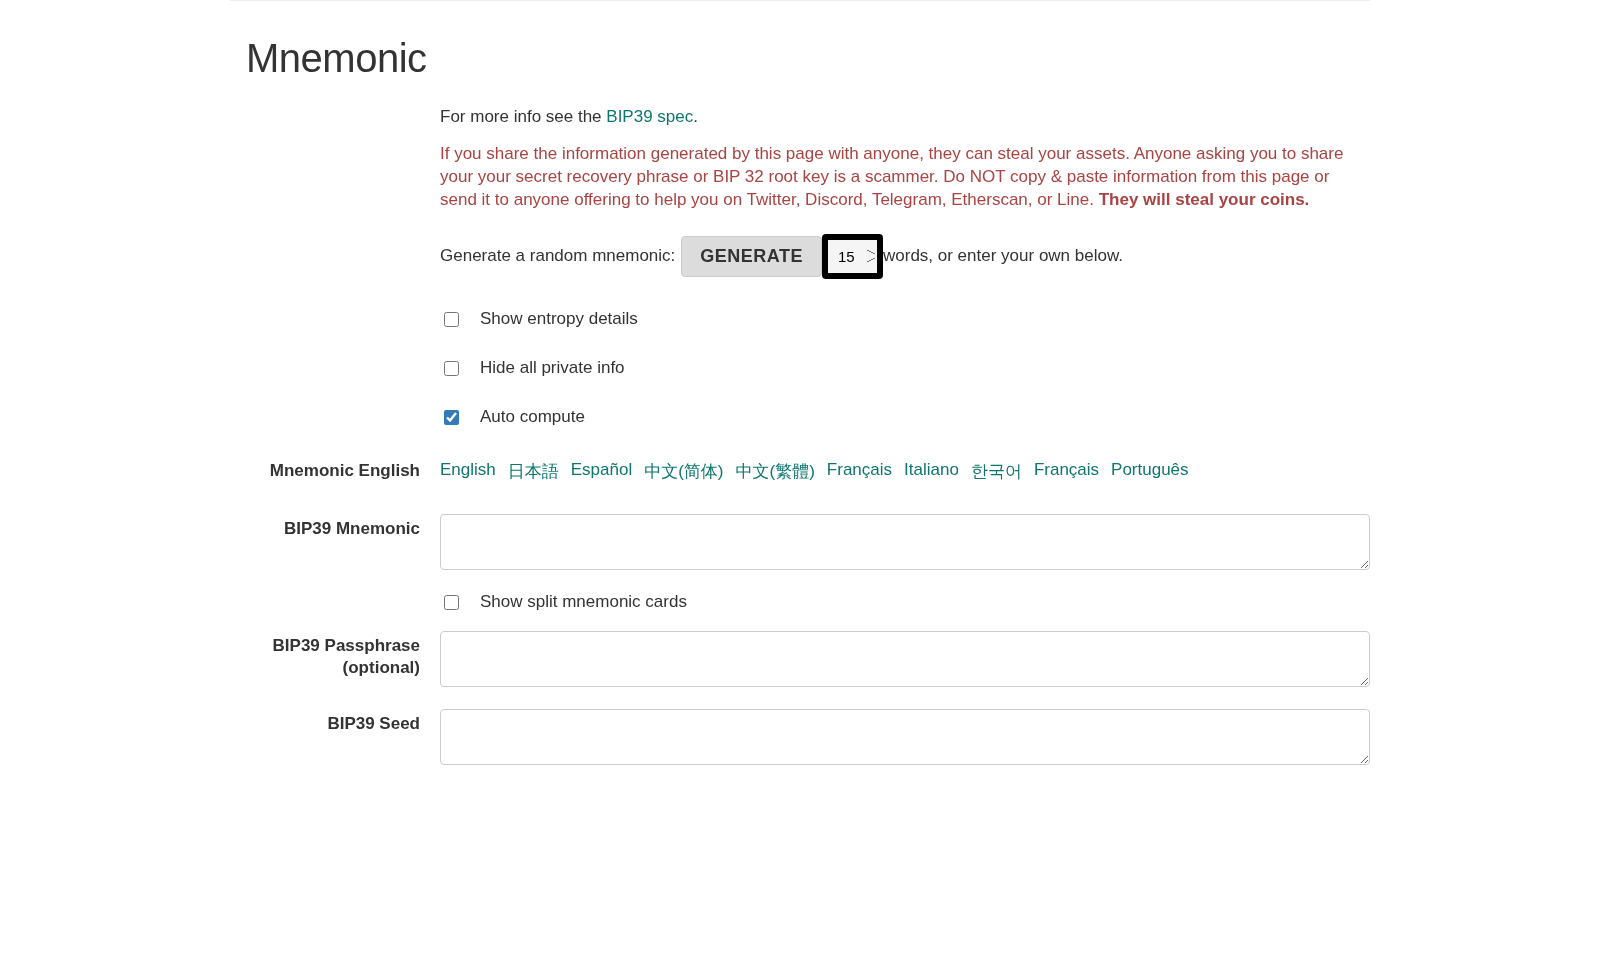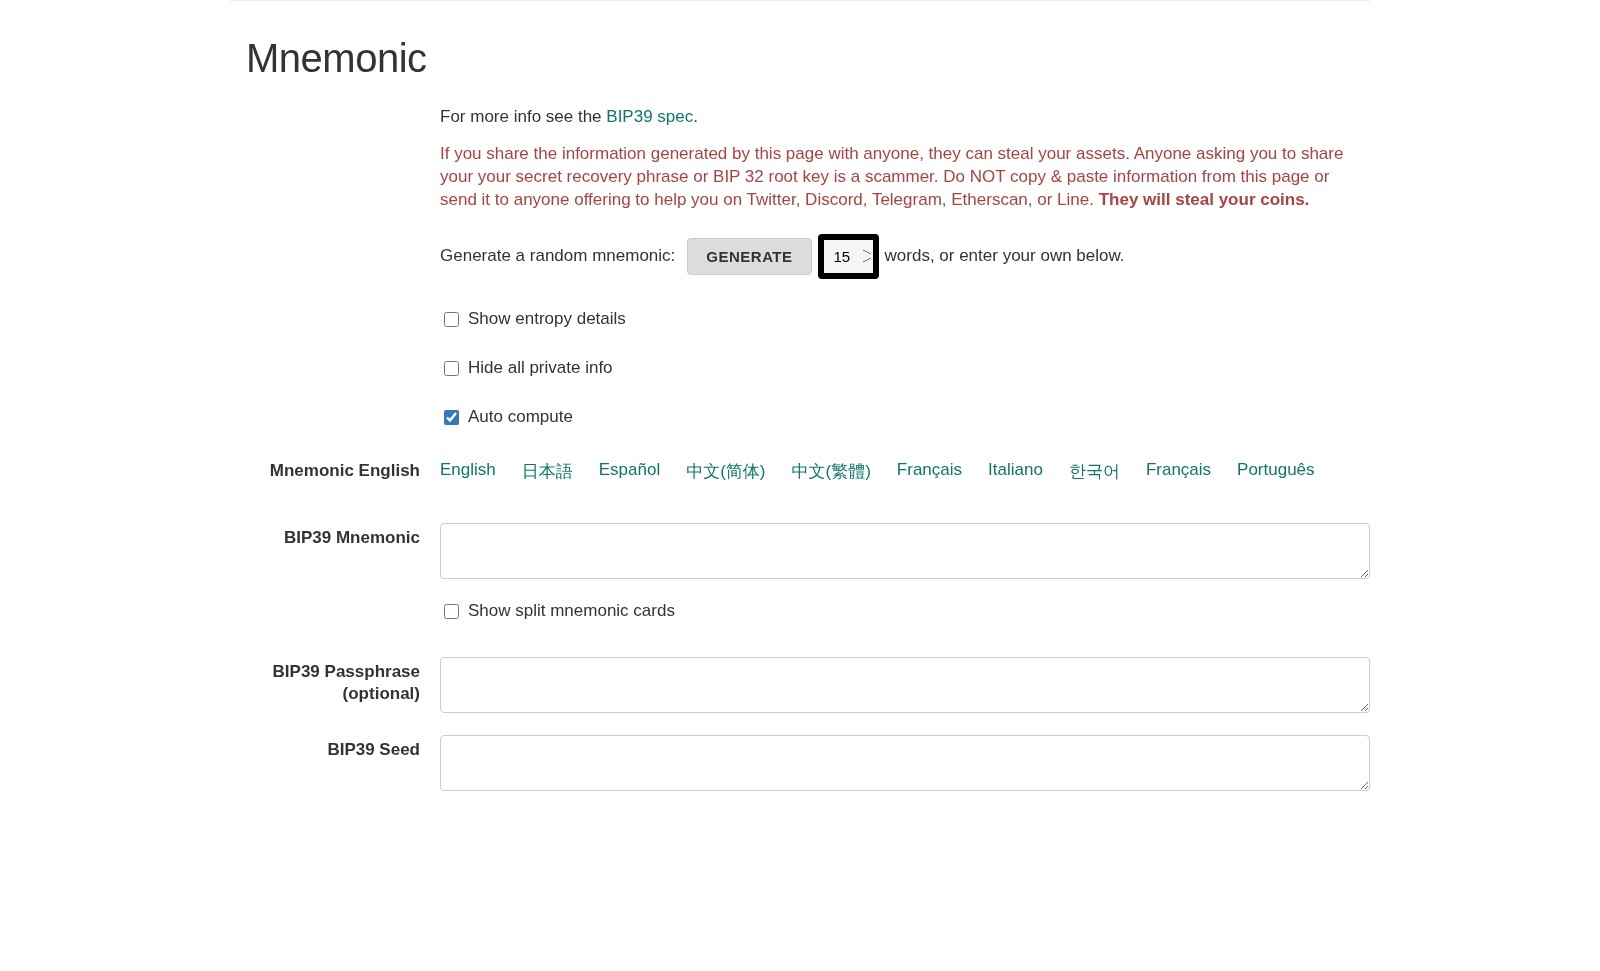--- a/index.html
+++ b/index.html
@@ -69,34 +69,33 @@
     .danger {
       color: #a94442;
     }
     .danger strong {
       font-weight: 600;
     }
     .generate-row {
       display: flex;
       align-items: center;
       flex-wrap: wrap;
-      gap: 6px;
       margin-top: 22px;
       margin-bottom: 30px;
     }
     .generate-row .lead-text,
     .generate-row .trail-text {
       font-size: 17px;
     }
     button.generate {
       background: #dcdcdc;
       border: 1px solid #ccc;
       border-radius: 4px;
       padding: 9px 18px;
-      font-size: 15px;
+      font-size: 18px;
       font-weight: 600;
       letter-spacing: 0.5px;
       cursor: pointer;
       color: #333;
       margin-left: 6px;
     }
     select.word-count {
       border: 6px solid #000000;
       border-radius: 4px;
       padding: 8px 22px 8px 10px;
@@ -121,39 +120,39 @@
       width: 8px;
       height: 12px;
       background:
         linear-gradient(to top right, transparent 45%, #555 45%, #555 55%, transparent 55%) top / 8px 4px no-repeat,
         linear-gradient(to bottom right, transparent 45%, #555 45%, #555 55%, transparent 55%) bottom / 8px 4px no-repeat;
       opacity: 0.8;
     }
     .checkbox-row {
       display: flex;
       align-items: center;
-      gap: 6px;
+      gap: 18px;
       margin-bottom: 28px;
     }
     .checkbox-row label {
       font-size: 17px;
       cursor: pointer;
     }
     input[type="checkbox"] {
       width: 15px;
       height: 15px;
       cursor: pointer;
       accent-color: #337ab7;
     }
     .lang-list {
       display: flex;
       flex-wrap: wrap;
-      gap: 26px;
+      gap: 12px;
       margin-top: 4px;
-      margin-bottom: 40px;
+      margin-bottom: 31px;
     }
     .lang-list a {
       font-size: 17px;
     }
     textarea {
       width: 100%;
       border: 1px solid #ccc;
       border-radius: 4px;
       padding: 8px 10px;
       font-size: 15px;
@@ -227,21 +226,21 @@
     </div>
 
     <div class="label-col">BIP39 Mnemonic</div>
     <div class="content-col">
       <textarea rows="2" value="" style=""></textarea>
     </div>
 
     <div class="spacer-sm"></div>
 
     <div class="full-row">
-      <div class="checkbox-row" style="margin-bottom:35px;">
+      <div class="checkbox-row" style="margin-bottom:18px;">
         <input type="checkbox" id="cb-split" style="">
         <label for="cb-split">Show split mnemonic cards</label>
       </div>
     </div>
 
     <div class="label-col">
       <span>BIP39 Passphrase</span><br>
       <span>(optional)</span>
     </div>
     <div class="content-col">

